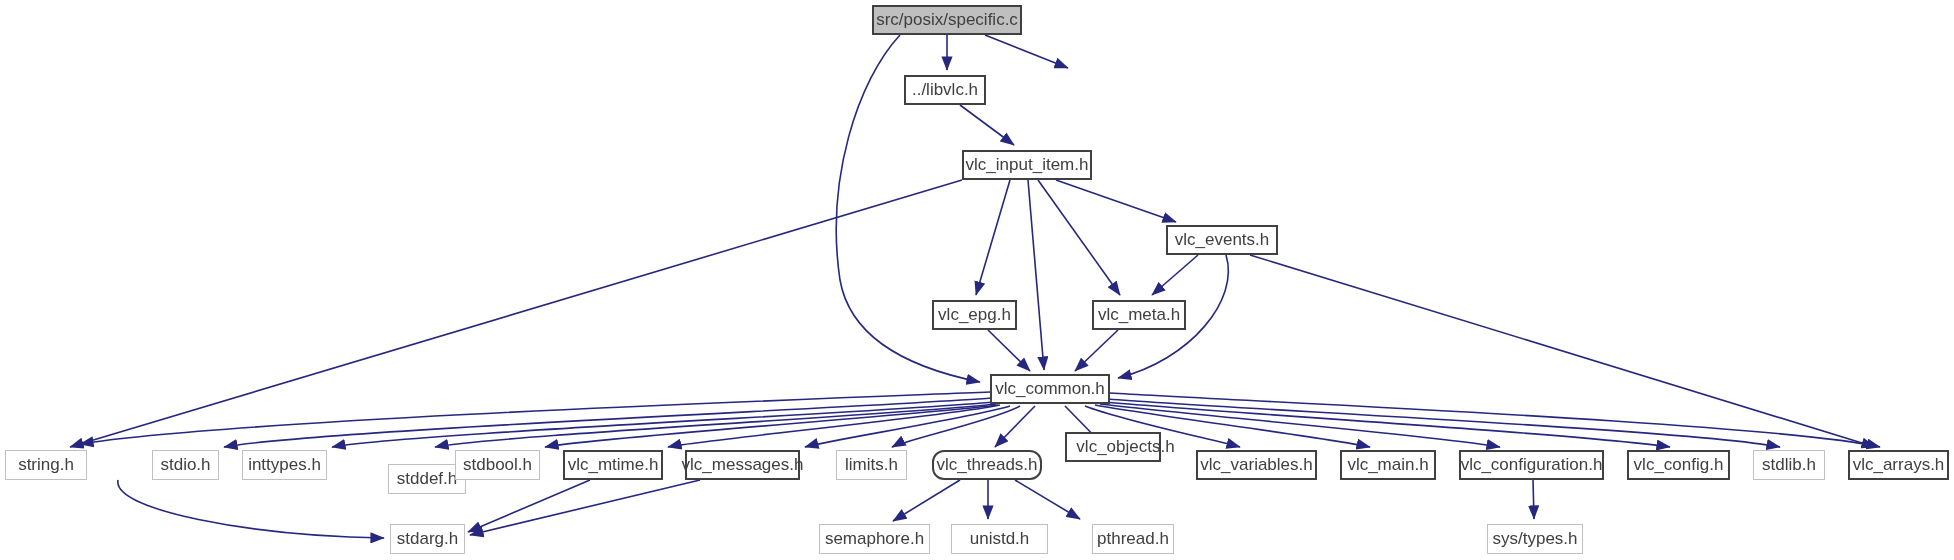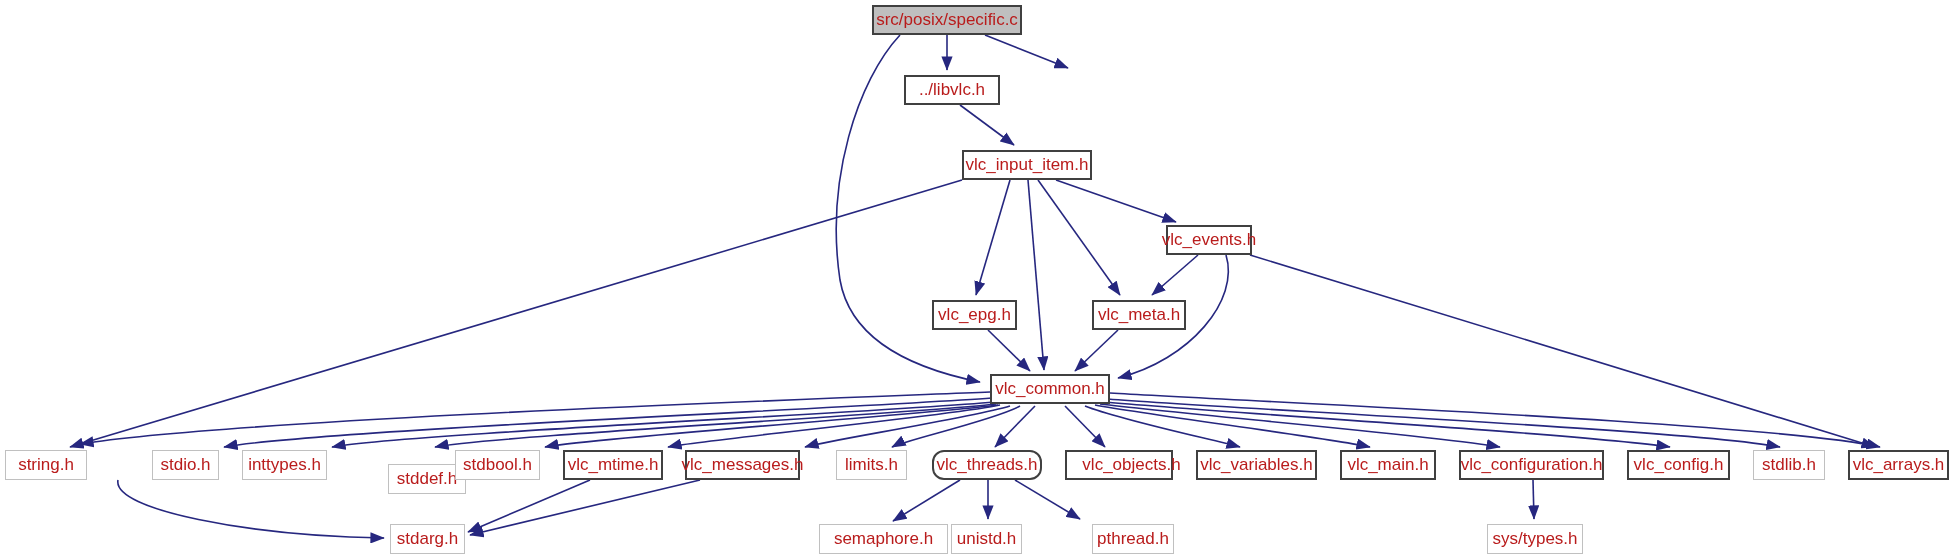--- a/index.html
+++ b/index.html
@@ -26,21 +26,21 @@
   }
   .node {
     position: absolute;
     box-sizing: border-box;
     display: flex;
     align-items: center;
     justify-content: center;
     white-space: nowrap;
     background: #ffffff;
     border: 1px solid #c0c0c0;
-    color: #b91c1c;
+    color: #404040;
     font-size: 17px;
     line-height: 1;
     letter-spacing: 0px;
     height: 30px;
     z-index: 2;
   }
   .node.strong {
     border: 2px solid #404040;
   }
   .node.root {
@@ -99,27 +99,27 @@
         <path d="M 700,480 L 470,535" stroke="#26277f" marker-end="url(#arrowhead)"></path>
         <path d="M 960,480 L 893,521" stroke="#26277f" marker-end="url(#arrowhead)"></path>
         <path d="M 988,480 L 988,519" stroke="#26277f" marker-end="url(#arrowhead)"></path>
         <path d="M 1015,480 L 1080,519" stroke="#26277f" marker-end="url(#arrowhead)"></path>
         <path d="M 1533,480 L 1534,519" stroke="#26277f" marker-end="url(#arrowhead)"></path>
       </g>
   </svg>
 <div class="node root" style="left: 872px; top: 5px; width: 150px;">
       <span class="node-label">src/posix/specific.c</span>
     </div>
-    <div class="node strong" style="left: 904px; top: 75px; width: 96px;">
+    <div class="node strong" style="left: 904px; top: 75px; width: 82px;">
       <span class="node-label">../libvlc.h</span>
     </div>
     <div class="node strong" style="left: 962px; top: 150px; width: 130px;">
       <span class="node-label">vlc_input_item.h</span>
     </div>
-    <div class="node strong" style="left: 1166px; top: 225px; width: 86px; text-align: center;">
+    <div class="node strong" style="left: 1166px; top: 225px; width: 112px; text-align: center;">
       <span class="node-label">vlc_events.h</span>
     </div>
     <div class="node strong" style="left: 932px; top: 300px; width: 85px;">
       <span class="node-label">vlc_epg.h</span>
     </div>
     <div class="node strong" style="left: 1092px; top: 300px; width: 94px;">
       <span class="node-label">vlc_meta.h</span>
     </div>
     <div class="node strong" style="left: 990px; top: 374px; width: 120px;">
       <span class="node-label">vlc_common.h</span>
@@ -144,21 +144,21 @@
     </div>
     <div class="node strong" style="left: 685px; top: 450px; width: 115px;">
       <span class="node-label">vlc_messages.h</span>
     </div>
     <div class="node" style="left: 836px; top: 450px; width: 71px;">
       <span class="node-label">limits.h</span>
     </div>
     <div class="node strong" style="left: 932px; top: 450px; width: 110px; border-radius: 12px;">
       <span class="node-label">vlc_threads.h</span>
     </div>
-    <div class="node strong" style="left: 1065px; top: 450px; width: 108px; padding-left: 25px;">
+    <div class="node strong" style="left: 1065px; top: 432px; width: 96px; padding-left: 25px;">
       <span class="node-label">vlc_objects.h</span>
     </div>
     <div class="node strong" style="left: 1196px; top: 450px; width: 121px;">
       <span class="node-label">vlc_variables.h</span>
     </div>
     <div class="node strong" style="left: 1340px; top: 450px; width: 96px;">
       <span class="node-label">vlc_main.h</span>
     </div>
     <div class="node strong" style="left: 1459px; top: 450px; width: 145px;">
       <span class="node-label">vlc_configuration.h</span>
@@ -168,24 +168,24 @@
     </div>
     <div class="node" style="left: 1753px; top: 450px; width: 72px;">
       <span class="node-label">stdlib.h</span>
     </div>
     <div class="node strong" style="left: 1848px; top: 450px; width: 101px;">
       <span class="node-label">vlc_arrays.h</span>
     </div>
     <div class="node" style="left: 390px; top: 524px; width: 75px;">
       <span class="node-label">stdarg.h</span>
     </div>
-    <div class="node" style="left: 819px; top: 524px; width: 129px;">
+    <div class="node" style="left: 819px; top: 524px; width: 111px;">
       <span class="node-label">semaphore.h</span>
     </div>
-    <div class="node" style="left: 951px; top: 524px; width: 71px;">
+    <div class="node" style="left: 951px; top: 524px; width: 97px;">
       <span class="node-label">unistd.h</span>
     </div>
     <div class="node" style="left: 1050px; top: 524px; width: 82px; margin-left: 42px;">
       <span class="node-label">pthread.h</span>
     </div>
     <div class="node" style="left: 1487px; top: 524px; width: 96px;">
       <span class="node-label">sys/types.h</span>
     </div>
   </div>
 

